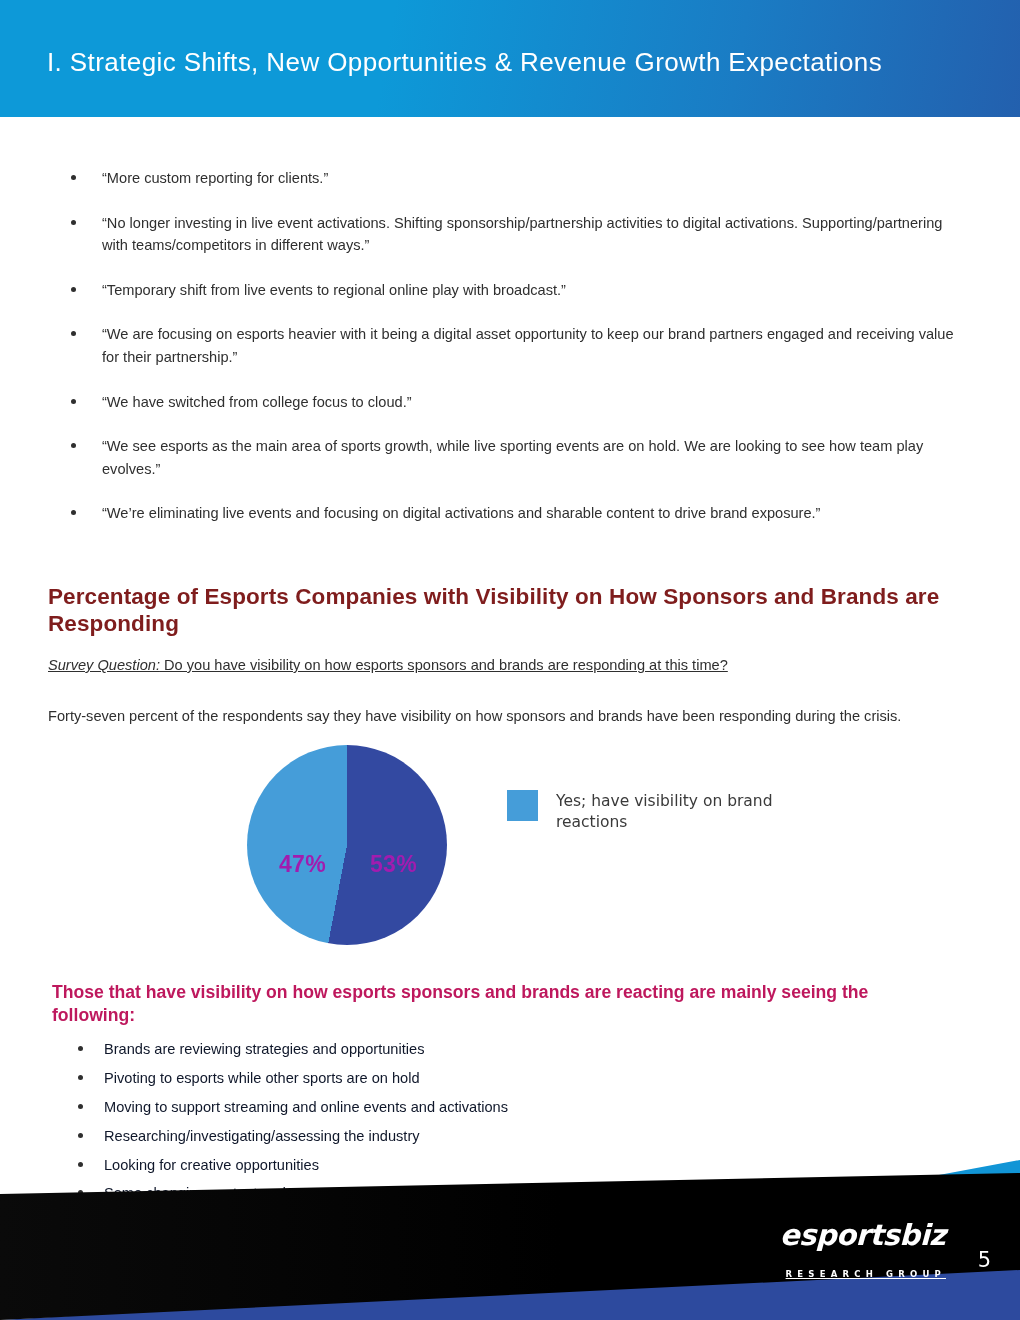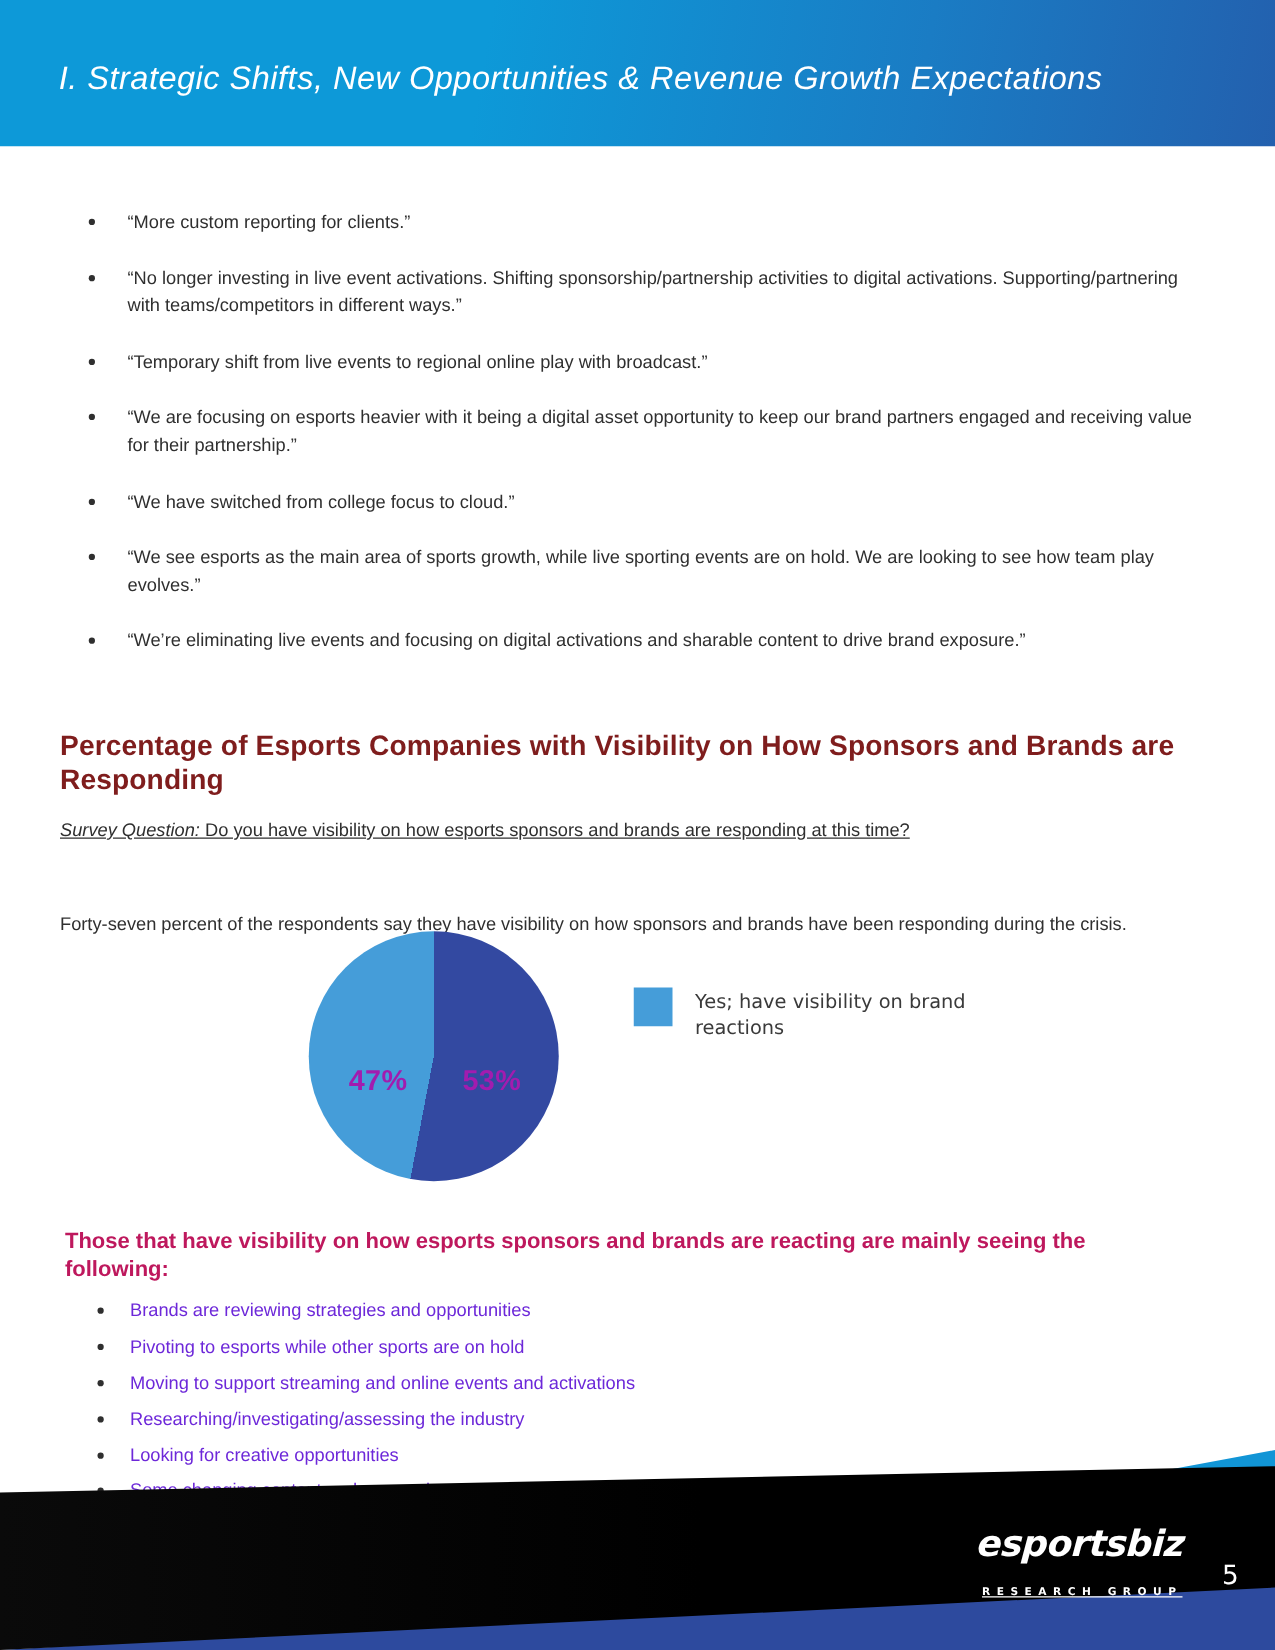--- a/index.html
+++ b/index.html
@@ -92,21 +92,21 @@
     color: #2f2f2f;
     text-decoration: underline;
   }
   .survey-question .q-label {
     font-style: italic;
   }
 
   .survey-note {
     position: absolute;
     left: 48px;
-    top: 612px;
+    top: 588px;
     width: 912px;
     font-size: 14.6px;
     line-height: 1.55;
     color: #2f2f2f;
   }
 
   
   .chart-block {
     position: absolute;
     left: 0;
@@ -174,21 +174,21 @@
     left: 72px;
     top: 922px;
     width: 860px;
   }
   .findings-item {
     position: relative;
     padding-left: 32px;
     margin-bottom: 7px;
     font-size: 14.6px;
     line-height: 1.5;
-    color: #6d28d9;
+    color: #0f172a;
   }
   .findings-item:before {
     content: "";
     position: absolute;
     left: 6px;
     top: 7px;
     width: 5px;
     height: 5px;
     border-radius: 50%;
     background: #2f2f2f;
@@ -239,21 +239,21 @@
     bottom: 48px;
     font-family: "DejaVu Sans", sans-serif;
     font-size: 21px;
     color: #ffffff;
     letter-spacing: 1px;
   }
 </style>
 </head>
 <body>
 
-<div class="header-band" style="background: linear-gradient(100deg, rgb(13, 153, 216) 0%, rgb(13, 153, 216) 38%, rgb(26, 124, 196) 72%, rgb(35, 96, 174) 100%); font-style: italic;">
+<div class="header-band" style="background: linear-gradient(100deg, rgb(13, 153, 216) 0%, rgb(13, 153, 216) 38%, rgb(26, 124, 196) 72%, rgb(35, 96, 174) 100%);">
   <div class="header-title">I. Strategic Shifts, New Opportunities &amp; Revenue Growth Expectations</div>
 </div>
 
 <div class="content">
 
   <div class="quote-list">
     <div class="quote-item">“More custom reporting for clients.”</div>
     <div class="quote-item">“No longer investing in live event activations. Shifting sponsorship/partnership activities to digital activations. Supporting/partnering with teams/competitors in different ways.”</div>
     <div class="quote-item">“Temporary shift from live events to regional online play with broadcast.”</div>
     <div class="quote-item">“We are focusing on esports heavier with it being a digital asset opportunity to keep our brand partners engaged and receiving value for their partnership.”</div>

